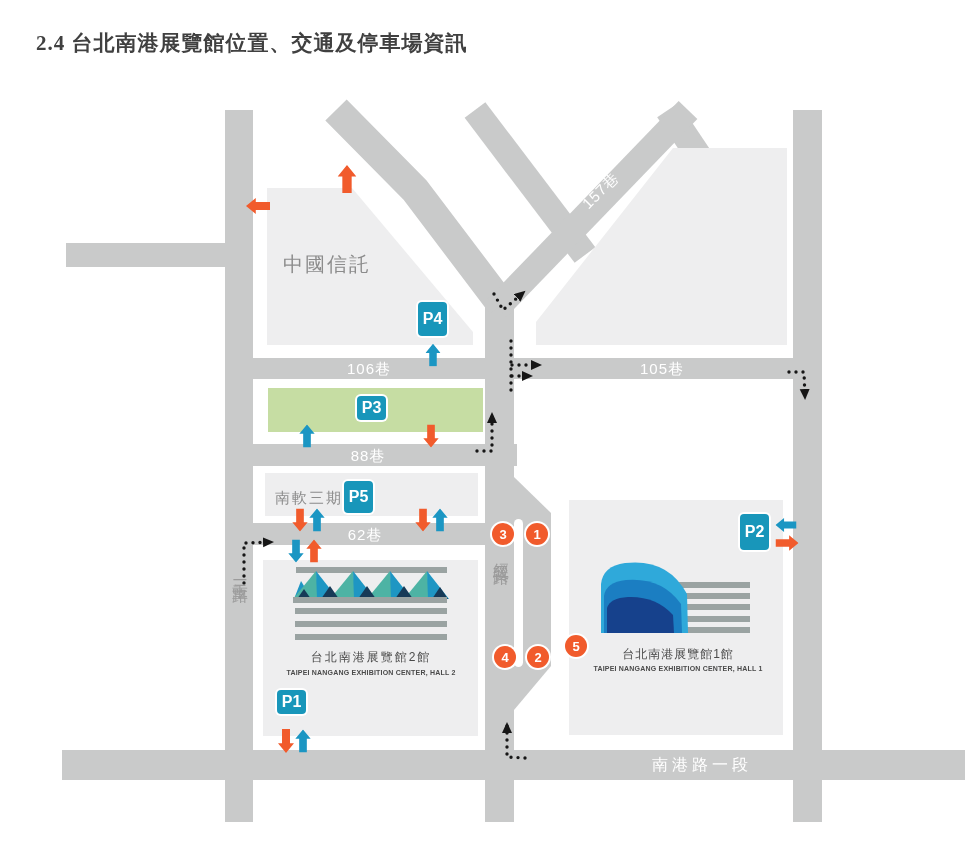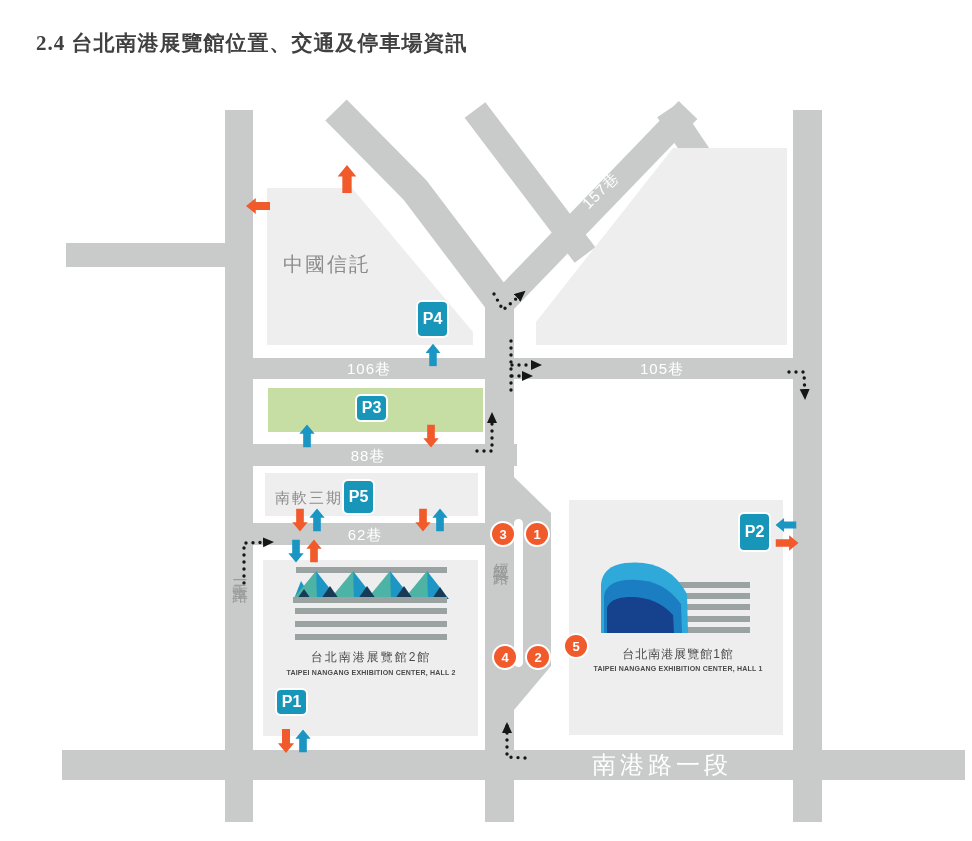--- a/index.html
+++ b/index.html
@@ -8,21 +8,21 @@
     --dark:#4a4a4a; --ink:#161616;
   }
   html,body{margin:0;padding:0;background:#fff;}
   #page{position:relative;width:972px;height:841px;background:#fff;overflow:hidden;
         font-family:"Liberation Sans","DejaVu Sans",sans-serif;}
   #map-svg{position:absolute;left:0;top:0;}
   #doc-title{position:absolute;left:36px;top:15px;font-family:"Liberation Serif","DejaVu Serif",serif;
              font-weight:bold;font-size:21px;color:#404040;letter-spacing:1px;white-space:nowrap;}
   .road-label{position:absolute;transform:translate(-50%,-50%);color:#fff;font-size:15px;
               white-space:nowrap;letter-spacing:1px;}
-  .road-label.big{font-size:24px;letter-spacing:4px;}
+  .road-label.big{font-size:16px;letter-spacing:4px;margin-left:40px;}
   .road-label.diag{transform:translate(-50%,-50%) rotate(-45deg);}
   .vroad-label{position:absolute;writing-mode:vertical-rl;text-orientation:upright;
                color:var(--label-gray);font-size:16px;letter-spacing:4px;white-space:nowrap;}
   .bldg-label{position:absolute;transform:translate(-50%,-50%);color:var(--text-gray);
               font-size:20px;letter-spacing:2px;white-space:nowrap;}
   .hall-title{position:absolute;transform:translate(-50%,-50%);color:var(--dark);font-weight:normal;
               font-size:12px;letter-spacing:2px;white-space:nowrap;}
   .hall-sub{position:absolute;transform:translate(-50%,-50%);color:var(--dark);font-weight:bold;
             font-size:7px;letter-spacing:0.2px;white-space:nowrap;}
   .p-badge{position:absolute;width:29px;height:34px;background:var(--badge);border-radius:4px;

